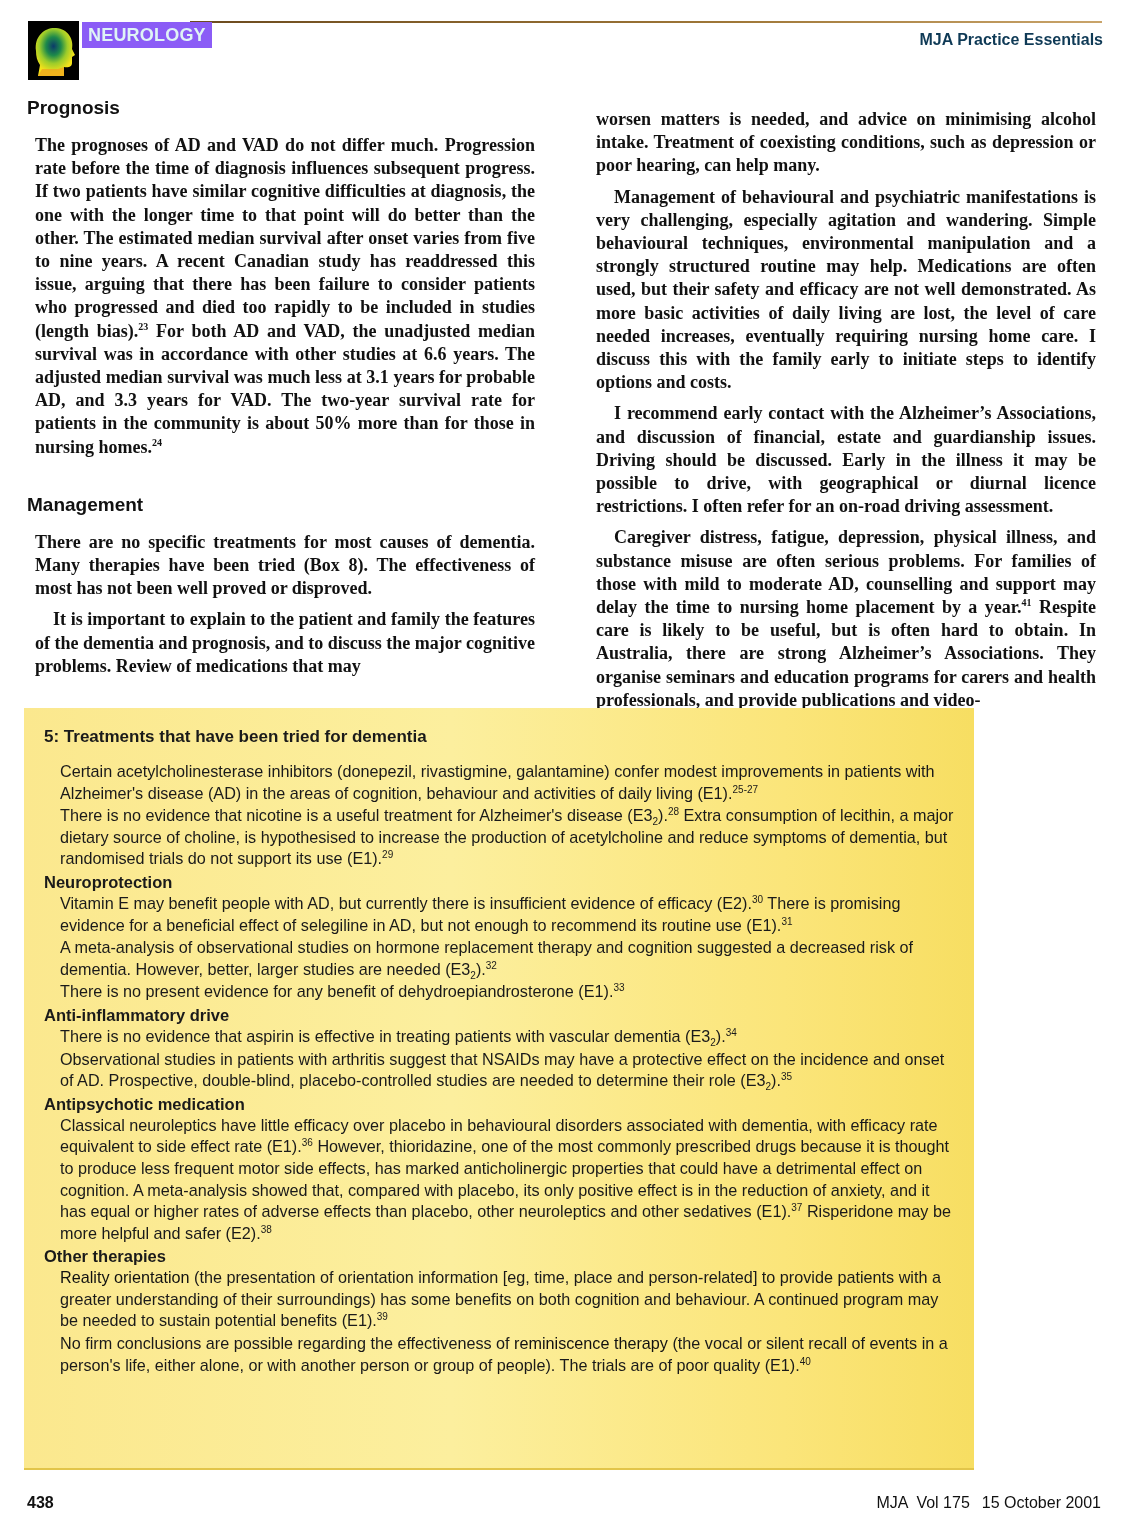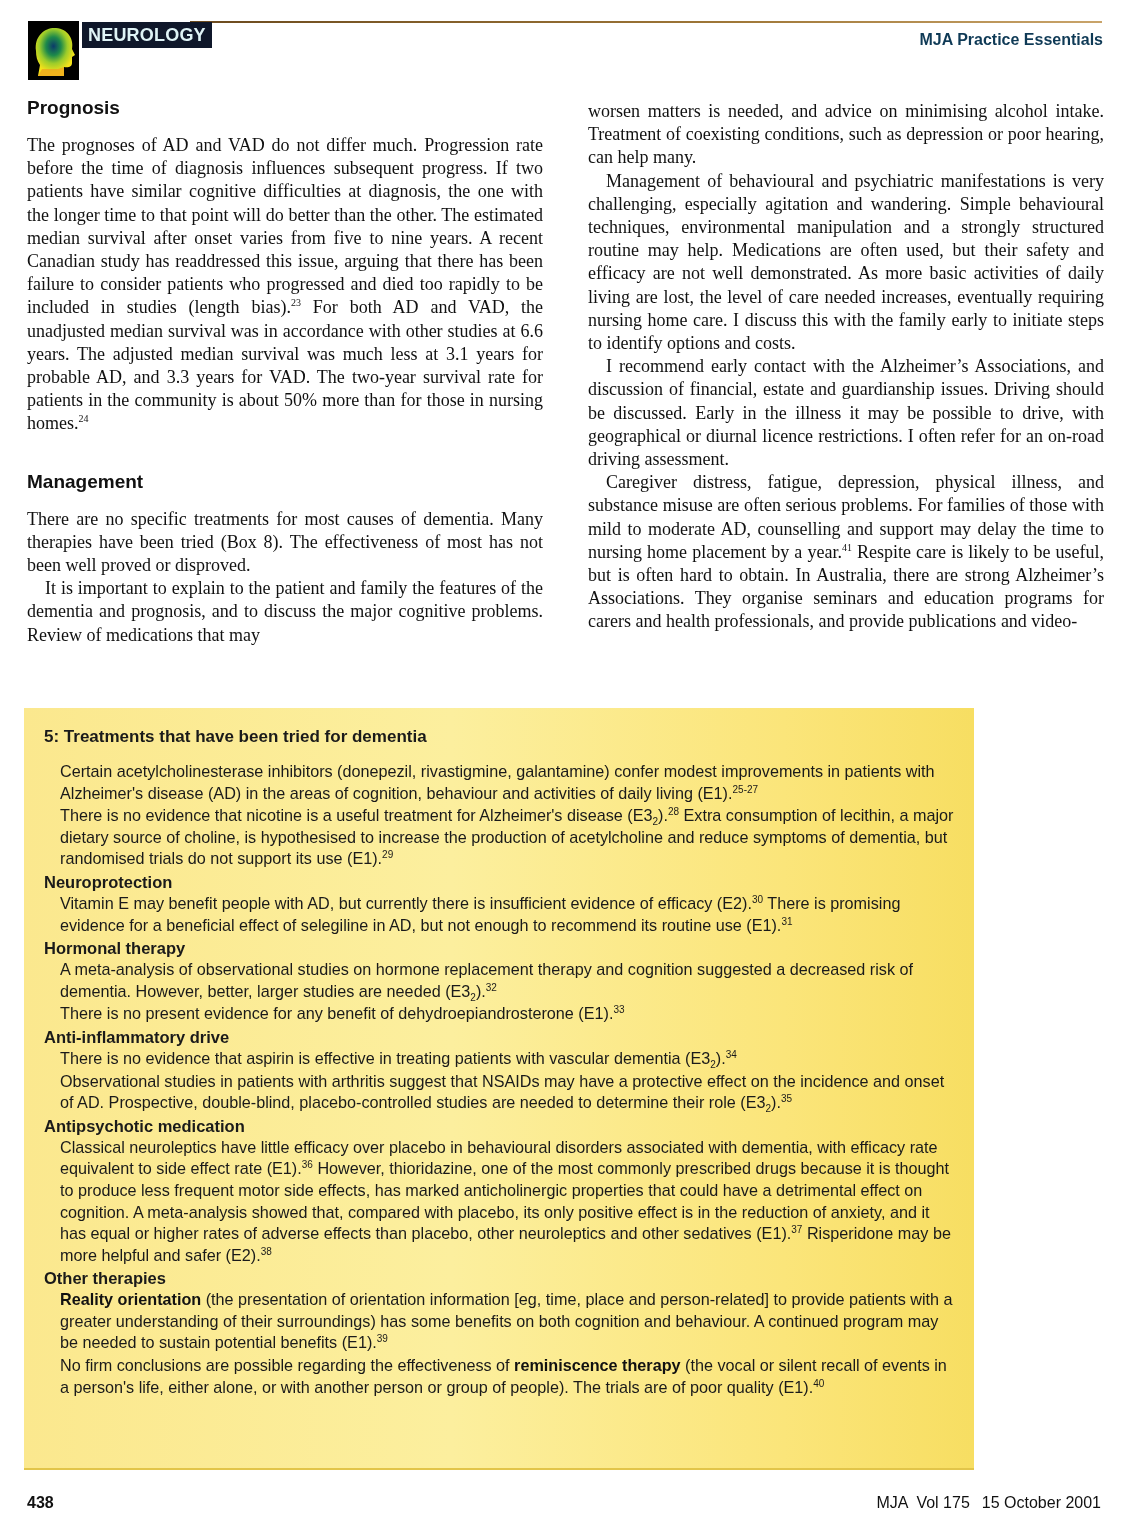--- a/index.html
+++ b/index.html
@@ -10,54 +10,54 @@
   .header-rule {
     position: absolute; left: 190px; top: 21px; width: 912px; height: 2px;
     background: linear-gradient(90deg, #6b4a1e, #a07838 60%, #c9a46a);
   }
   .logo {
     position: absolute; left: 28px; top: 21px; width: 51px; height: 59px; background: #000;
   }
   .logo svg { display: block; }
   .section-tag {
     position: absolute; left: 82px; top: 22px; height: 26px; padding: 0 6px;
-    background: #0f172a; color: #dff3f6; font-family: "Liberation Sans", sans-serif;
+    background: #8b5cf6; color: #dff3f6; font-family: "Liberation Sans", sans-serif;
     font-weight: bold; font-size: 18px; line-height: 26px; letter-spacing: 0.2px;
   }
   .series-name {
     position: absolute; right: 22px; top: 31px; font-family: "Liberation Sans", sans-serif;
     font-weight: bold; font-size: 16px; color: #0f3a56;
   }
   .col {
     position: absolute; top: 96px; width: 516px; font-family: "Liberation Serif", serif;
     font-size: 18px; line-height: 23.2px; color: #111;
   }
   .col.left { left: 27px; }
   .col.right { left: 588px; top: 100px; }
   .col h2 {
     font-family: "Liberation Sans", sans-serif; font-weight: bold; font-size: 19px;
     margin: 0 0 14px 0; line-height: 24px;
   }
-  .col p { margin: 0; text-align: justify; }
+  .col p { margin: 8px; text-align: justify; font-weight: bold; }
   .col p.indent { text-indent: 18px; }
   .col p.gap { margin-bottom: 34px; }
   sup { font-size: 10px; line-height: 0; vertical-align: super; }
   sub { font-size: 10px; line-height: 0; vertical-align: sub; }
 
   .box {
     position: absolute; left: 24px; top: 708px; width: 950px; height: 762px;
     background: linear-gradient(90deg, #fbe88e 0%, #fcef9e 45%, #fbe57a 80%, #f7de62 100%);
     border-bottom: 2px solid #e2c54a; box-sizing: border-box;
     padding: 18px 20px 0 20px; font-family: "Liberation Sans", sans-serif;
     color: #1a1a1a;
   }
   .box h3 { margin: 0 0 13px 0; font-size: 17px; font-weight: bold; line-height: 22px; }
   .box h4 { margin: 0; font-size: 16.5px; font-weight: bold; line-height: 22px; }
   .box p { margin: 0 0 1px 16px; font-size: 16.2px; line-height: 21.6px; }
-  .box .highlight { font-weight: bold; color: #111; }
+  .box .highlight { font-weight: normal; color: #111; }
 
   .footer {
     position: absolute; top: 1494px; font-family: "Liberation Sans", sans-serif;
     font-size: 16px; color: #111;
   }
   .footer.left { left: 27px; font-weight: bold; }
   .footer.right { right: 24px; }
   .footer .j { font-weight: normal; margin-right: 8px; }
   .footer .v { margin-right: 12px; }
 </style>
@@ -99,21 +99,20 @@
 
 <div class="box">
   <h3>5: Treatments that have been tried for dementia</h3>
 
   <p><span>Certain acetylcholinesterase inhibitors (donepezil, rivastigmine, galantamine) confer modest improvements in patients with Alzheimer's disease (AD) in the areas of cognition, behaviour and activities of daily living (E1).</span><sup>25-27</sup></p>
   <p><span>There is no evidence that nicotine is a useful treatment for Alzheimer's disease (E3</span><sub>2</sub><span>).</span><sup>28</sup><span> Extra consumption of lecithin, a major dietary source of choline, is hypothesised to increase the production of acetylcholine and reduce symptoms of dementia, but randomised trials do not support its use (E1).</span><sup>29</sup></p>
 
   <h4>Neuroprotection</h4>
   <p><span>Vitamin E may benefit people with AD, but currently there is insufficient evidence of efficacy (E2).</span><sup>30</sup><span> There is promising evidence for a beneficial effect of selegiline in AD, but not enough to recommend its routine use (E1).</span><sup>31</sup></p>
 
-  <h4>Hormonal therapy</h4>
   <p><span>A meta-analysis of observational studies on hormone replacement therapy and cognition suggested a decreased risk of dementia. However, better, larger studies are needed (E3</span><sub>2</sub><span>).</span><sup>32</sup></p>
   <p><span>There is no present evidence for any benefit of dehydroepiandrosterone (E1).</span><sup>33</sup></p>
 
   <h4>Anti-inflammatory drive</h4>
   <p><span>There is no evidence that aspirin is effective in treating patients with vascular dementia (E3</span><sub>2</sub><span>).</span><sup>34</sup></p>
   <p><span>Observational studies in patients with arthritis suggest that NSAIDs may have a protective effect on the incidence and onset of AD. Prospective, double-blind, placebo-controlled studies are needed to determine their role (E3</span><sub>2</sub><span>).</span><sup>35</sup></p>
 
   <h4>Antipsychotic medication</h4>
   <p><span>Classical neuroleptics have little efficacy over placebo in behavioural disorders associated with dementia, with efficacy rate equivalent to side effect rate (E1).</span><sup>36</sup><span> However, thioridazine, one of the most commonly prescribed drugs because it is thought to produce less frequent motor side effects, has marked anticholinergic properties that could have a detrimental effect on cognition. A meta-analysis showed that, compared with placebo, its only positive effect is in the reduction of anxiety, and it has equal or higher rates of adverse effects than placebo, other neuroleptics and other sedatives (E1).</span><sup>37</sup><span> Risperidone may be more helpful and safer (E2).</span><sup>38</sup></p>
 

